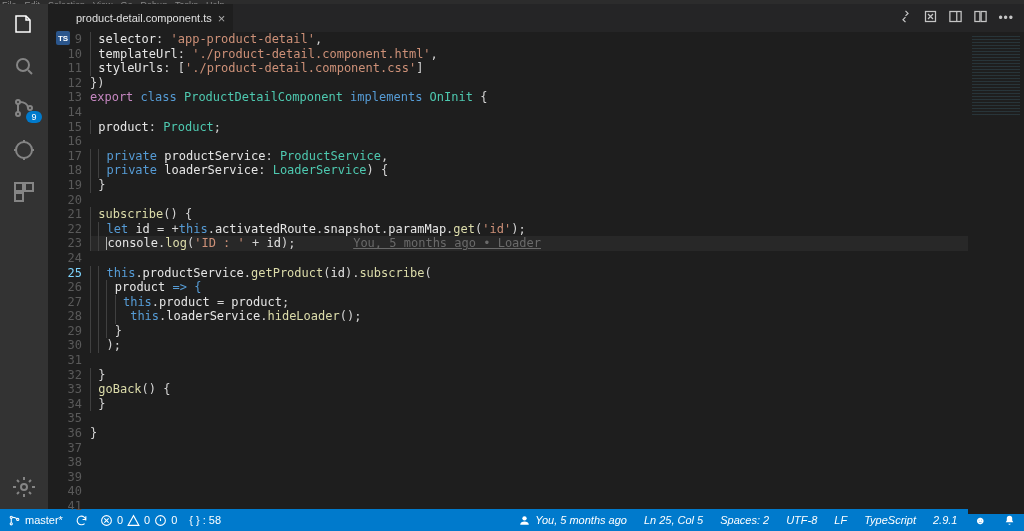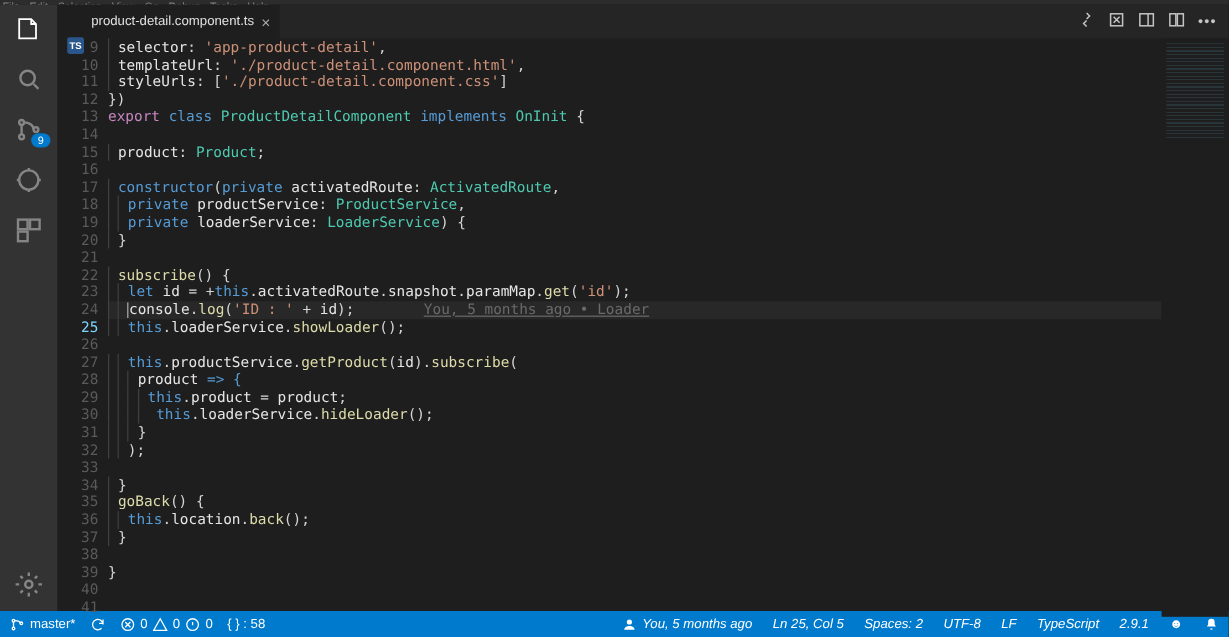--- a/index.html
+++ b/index.html
@@ -298,40 +298,37 @@
         </div>
       <div class="code" id="code">
           <div class="line"><span class="indent-guide"></span> <span class="tk-var">selector</span><span class="tk-pun">: </span><span class="tk-str">'app-product-detail'</span><span class="tk-pun">,</span></div>
           <div class="line"><span class="indent-guide"></span> <span class="tk-var">templateUrl</span><span class="tk-pun">: </span><span class="tk-str">'./product-detail.component.html'</span><span class="tk-pun">,</span></div>
           <div class="line"><span class="indent-guide"></span> <span class="tk-var">styleUrls</span><span class="tk-pun">: [</span><span class="tk-str">'./product-detail.component.css'</span><span class="tk-pun">]</span></div>
           <div class="line"><span class="tk-pun">})</span></div>
           <div class="line"><span class="tk-mod">export</span><span class="tk-cls"> class</span><span class="tk-type"> ProductDetailComponent</span><span class="tk-cls"> implements</span><span class="tk-type"> OnInit</span><span class="tk-pun"> {</span></div>
           <div class="line"></div>
           <div class="line"><span class="indent-guide"></span> <span class="tk-var">product</span><span class="tk-pun">: </span><span class="tk-type">Product</span><span class="tk-pun">;</span></div>
           <div class="line"></div>
-          <div class="line"><span class="indent-guide"></span> <span class="tk-cls">constructor</span><span class="tk-pun">(</span><span class="tk-cls">private</span><span class="tk-var"> activatedRoute</span><span class="tk-pun">: </span><span class="tk-type">ActivatedRoute</span><span class="tk-pun">,</span></div>
           <div class="line"><span class="indent-guide"></span> <span class="indent-guide"></span> <span class="tk-cls">private</span><span class="tk-var"> productService</span><span class="tk-pun">: </span><span class="tk-type">ProductService</span><span class="tk-pun">,</span></div>
           <div class="line"><span class="indent-guide"></span> <span class="indent-guide"></span> <span class="tk-cls">private</span><span class="tk-var"> loaderService</span><span class="tk-pun">: </span><span class="tk-type">LoaderService</span><span class="tk-pun">) {</span></div>
           <div class="line"><span class="indent-guide"></span> <span class="tk-pun">}</span></div>
           <div class="line"></div>
           <div class="line"><span class="indent-guide"></span> <span class="tk-fn">subscribe</span><span class="tk-pun">() {</span></div>
           <div class="line"><span class="indent-guide"></span> <span class="indent-guide"></span> <span class="tk-cls">let</span><span class="tk-var"> id</span><span class="tk-op"> = +</span><span class="tk-cls">this</span><span class="tk-pun">.</span><span class="tk-var">activatedRoute</span><span class="tk-pun">.</span><span class="tk-var">snapshot</span><span class="tk-pun">.</span><span class="tk-var">paramMap</span><span class="tk-pun">.</span><span class="tk-fn">get</span><span class="tk-pun">(</span><span class="tk-str">'id'</span><span class="tk-pun">);</span></div>
           <div class="line hl"><span class="indent-guide"></span> <span class="indent-guide"></span> <span class="cursor"></span><span class="tk-var">console</span><span class="tk-pun">.</span><span class="tk-fn">log</span><span class="tk-pun">(</span><span class="tk-str">'ID : '</span><span class="tk-op"> + </span><span class="tk-var">id</span><span class="tk-pun">);</span>        <span class="tk-dim">You, 5 months ago • Loader</span></div>
-          <div class="line"><span class="indent-guide"></span> <span class="indent-guide"></span> <span class="tk-cls">this</span><span class="tk-pun">.</span><span class="tk-var">loaderService</span><span class="tk-pun">.</span><span class="tk-fn">showLoader</span><span class="tk-pun">();</span></div>
           <div class="line"></div>
           <div class="line"><span class="indent-guide"></span> <span class="indent-guide"></span> <span class="tk-cls">this</span><span class="tk-pun">.</span><span class="tk-var">productService</span><span class="tk-pun">.</span><span class="tk-fn">getProduct</span><span class="tk-pun">(</span><span class="tk-var">id</span><span class="tk-pun">).</span><span class="tk-fn">subscribe</span><span class="tk-pun">(</span></div>
           <div class="line"><span class="indent-guide"></span> <span class="indent-guide"></span> <span class="indent-guide"></span> <span class="tk-var">product</span><span class="tk-cls"> =&gt; {</span></div>
           <div class="line"><span class="indent-guide"></span> <span class="indent-guide"></span> <span class="indent-guide"></span> <span class="indent-guide"></span> <span class="tk-cls">this</span><span class="tk-pun">.</span><span class="tk-var">product</span><span class="tk-op"> = </span><span class="tk-var">product</span><span class="tk-pun">;</span></div>
           <div class="line"><span class="indent-guide"></span> <span class="indent-guide"></span> <span class="indent-guide"></span> <span class="indent-guide"></span> <span class="tk-cls"> this</span><span class="tk-pun">.</span><span class="tk-var">loaderService</span><span class="tk-pun">.</span><span class="tk-fn">hideLoader</span><span class="tk-pun">();</span></div>
           <div class="line"><span class="indent-guide"></span> <span class="indent-guide"></span> <span class="indent-guide"></span> <span class="tk-pun">}</span></div>
           <div class="line"><span class="indent-guide"></span> <span class="indent-guide"></span> <span class="tk-pun">);</span></div>
           <div class="line"></div>
           <div class="line"><span class="indent-guide"></span> <span class="tk-pun">}</span></div>
           <div class="line"><span class="indent-guide"></span> <span class="tk-fn">goBack</span><span class="tk-pun">() {</span></div>
-          <div class="line"><span class="indent-guide"></span> <span class="indent-guide"></span> <span class="tk-cls">this</span><span class="tk-pun">.</span><span class="tk-var">location</span><span class="tk-pun">.</span><span class="tk-fn">back</span><span class="tk-pun">();</span></div>
           <div class="line"><span class="indent-guide"></span> <span class="tk-pun">}</span></div>
           <div class="line"></div>
           <div class="line"><span class="tk-pun">}</span></div>
           <div class="line"></div>
         </div>
       <div class="minimap">
           <div class="shade"></div>
         </div>
     </div>
   </div>

